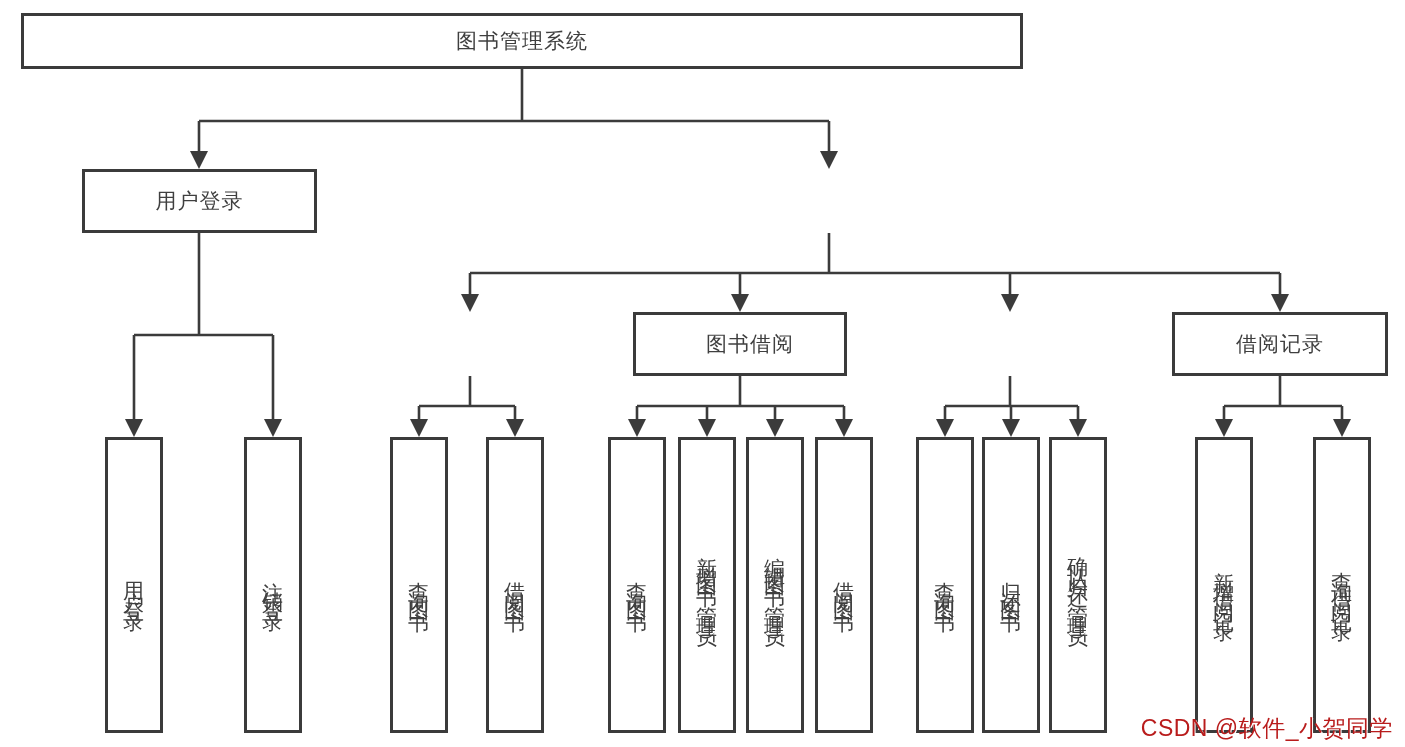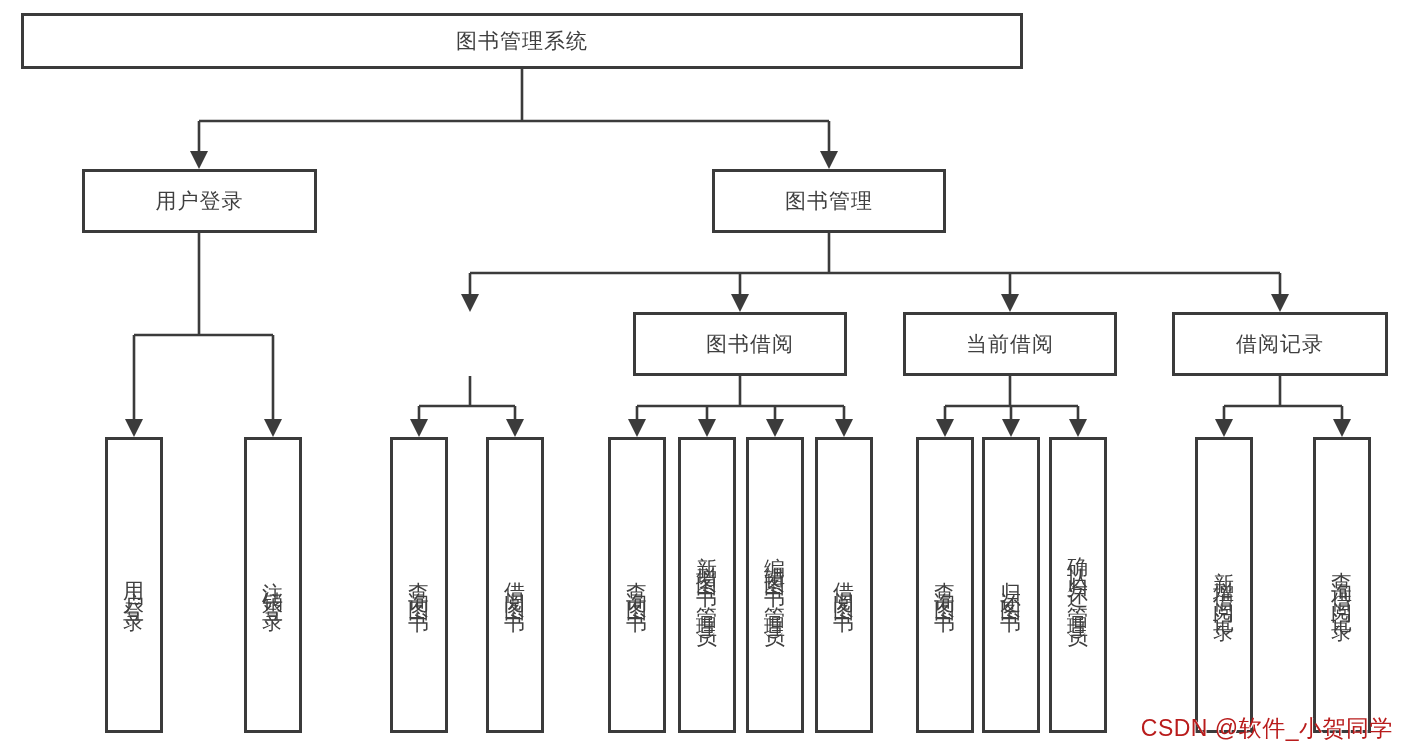--- a/index.html
+++ b/index.html
@@ -105,29 +105,23 @@
     </g>
   </svg>
 
   <div class="box h" style="left:21px; top:13px; width:1002px; height:56px;">
     <span class="lbl">图书管理系统</span>
   </div>
 
   <div class="box h" style="left:82px; top:169px; width:235px; height:64px;">
     <span class="lbl">用户登录</span>
   </div>
-  <div class="box h" style="left:712px; top:169px; width:234px; height:64px;">
-    <span class="lbl">图书管理</span>
-  </div>
 
   <div class="box h" style="left:633px; top:312px; width:214px; height:64px;padding-left:20px;">
     <span class="lbl">图书借阅</span>
-  </div>
-  <div class="box h" style="left:903px; top:312px; width:214px; height:64px;">
-    <span class="lbl">当前借阅</span>
   </div>
   <div class="box h" style="left:1172px; top:312px; width:216px; height:64px;">
     <span class="lbl">借阅记录</span>
   </div>
 
   <div class="box v" style="left:105px; top:437px; width:58px; height:296px;">
     <span class="lbl">用户登录</span>
   </div>
   <div class="box v" style="left:244px; top:437px; width:58px; height:296px;">
     <span class="lbl">注销登录</span>

